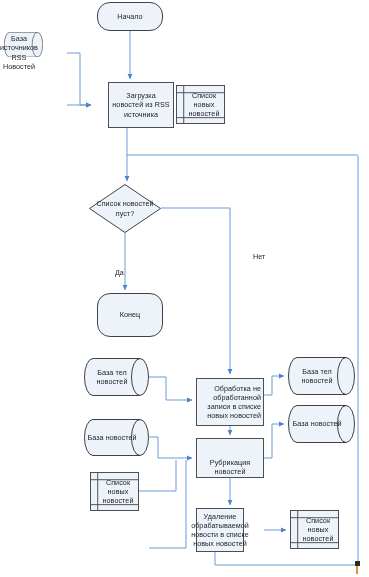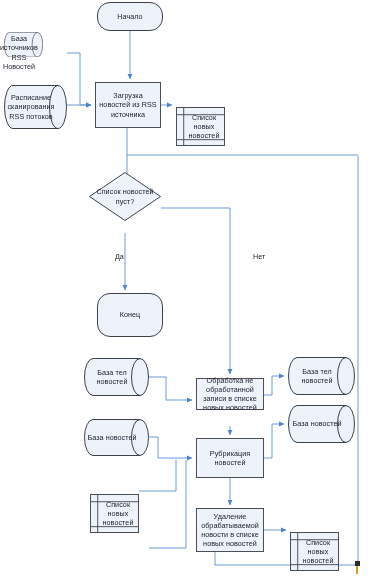--- a/index.html
+++ b/index.html
@@ -27,21 +27,21 @@
     position: absolute;
     box-sizing: border-box;
     display: flex;
     align-items: center;
     justify-content: center;
     text-align: center;
     color: #20242c;
     font-size: 7.2px;
     line-height: 9.2px;
     letter-spacing: 0.05px;
-    padding: 10px 2px;
+    padding: 1px 2px;
     z-index: 3;
   }
   
   .proc {
     background: #eef2f9;
     border: 1px solid #4a4f57;
   }
   
   .term {
     background: #eef2f9;
@@ -72,21 +72,20 @@
     left: 0; top: 0; right: 0; bottom: 0;
   }
   .decision .dia-label {
     position: relative;
     z-index: 2;
   }
   
   .doc {
     background: #eef2f9;
     border: 1px solid #4a4f57;
-    margin-top: 22px;
   }
   .doc .doc-shape {
     position: absolute;
     left: 0; top: 0; right: 0; bottom: 0;
   }
   .doc .doc-label {
     position: relative;
     z-index: 2;
     padding-left: 7px;
   }
@@ -158,42 +157,35 @@
   </div>
 
   <div class="node db" style="left:4px; top:32px; width:39px; height:41px;">
     <svg class="db-shape" viewBox="0 0 63 41" preserveAspectRatio="none">
       <path d="M9,0.5 H54 A8.5,20 0 0 1 54,40.5 H9 A8.5,20 0 0 1 9,0.5 Z" fill="#eef2f9" stroke="#3c434d" stroke-width="1"></path>
       <path d="M54,0.5 A8.5,20 0 0 0 54,40.5" fill="none" stroke="#3c434d" stroke-width="1"></path>
     </svg>
     <span class="db-label">База источников RSS Новостей</span>
   </div>
 
-  <div class="node db" style="left:4px; top:85px; width:63px; height:44px;">
-    <svg class="db-shape" viewBox="0 0 63 44" preserveAspectRatio="none">
-      <path d="M9,0.5 H54 A8.5,21.5 0 0 1 54,43.5 H9 A8.5,21.5 0 0 1 9,0.5 Z" fill="#eef2f9" stroke="#3c434d" stroke-width="1"></path>
-      <path d="M54,0.5 A8.5,21.5 0 0 0 54,43.5" fill="none" stroke="#3c434d" stroke-width="1"></path>
-    </svg>
-    <span class="db-label">Расписание сканирования RSS потоков</span>
-  </div>
-
-  <div class="node proc" style="left:95px; top:82px; width:66px; height:46px;">
+
+  <div class="node proc" style="left:108px; top:82px; width:66px; height:46px;">
     <span>Загрузка новостей из RSS источника</span>
   </div>
 
   <div class="node doc" style="left:176px; top:85px; width:49px; height:39px;">
     <svg class="doc-shape" viewBox="0 0 49 39" preserveAspectRatio="none">
       <line x1="7" y1="0" x2="7" y2="39" stroke="#4a4f57" stroke-width="1"></line>
       <line x1="0" y1="7" x2="49" y2="7" stroke="#4a4f57" stroke-width="1"></line>
       <line x1="0" y1="33" x2="49" y2="33" stroke="#4a4f57" stroke-width="1"></line>
     </svg>
     <span class="doc-label">Список новых новостей</span>
   </div>
 
-  <div class="node decision" style="left:89px; top:172px; width:72px; height:49px;">
+  <div class="node decision" style="left:89px; top:184px; width:72px; height:49px;">
     <svg class="dia-shape" viewBox="0 0 72 49" preserveAspectRatio="none">
       <path d="M36,0.5 L71.5,24.5 L36,48.5 L0.5,24.5 Z" fill="#eef2f9" stroke="#3c434d" stroke-width="1"></path>
     </svg>
     <span class="dia-label" style="width:78px;">Список новостей пуст?</span>
   </div>
 
   <div class="node term" style="left:97px; top:293px; width:66px; height:44px;">
     <span>Конец</span>
   </div>
 
@@ -216,29 +208,29 @@
   <div class="node doc" style="left:90px; top:472px; width:49px; height:39px;">
     <svg class="doc-shape" viewBox="0 0 49 39" preserveAspectRatio="none">
       <line x1="7" y1="0" x2="7" y2="39" stroke="#4a4f57" stroke-width="1"></line>
       <line x1="0" y1="7" x2="49" y2="7" stroke="#4a4f57" stroke-width="1"></line>
       <line x1="0" y1="33" x2="49" y2="33" stroke="#4a4f57" stroke-width="1"></line>
     </svg>
     <span class="doc-label">Список новых новостей</span>
   </div>
 
 
-  <div class="node proc" style="left:196px; top:378px; width:68px; height:32px;">
+  <div class="node proc" style="left:196px; top:378px; width:68px; height:48px;text-align:right;">
     <span>Обработка не обработанной записи в списке новых новостей</span>
   </div>
 
   <div class="node proc" style="left:196px; top:438px; width:68px; height:40px;align-items:flex-end;">
     <span>Рубрикация новостей</span>
   </div>
 
-  <div class="node proc" style="left:196px; top:508px; width:68px; height:44px;">
+  <div class="node proc" style="left:196px; top:508px; width:48px; height:44px;">
     <span>Удаление обрабатываемой новости в списке новых новостей</span>
   </div>
 
   <div class="node db" style="left:288px; top:357px; width:67px; height:38px;">
     <svg class="db-shape" viewBox="0 0 67 38" preserveAspectRatio="none">
       <path d="M9,0.5 H58 A8.5,18.5 0 0 1 58,37.5 H9 A8.5,18.5 0 0 1 9,0.5 Z" fill="#eef2f9" stroke="#3c434d" stroke-width="1"></path>
       <path d="M58,0.5 A8.5,18.5 0 0 0 58,37.5" fill="none" stroke="#3c434d" stroke-width="1"></path>
     </svg>
     <span class="db-label">База тел новостей</span>
   </div>
@@ -253,19 +245,19 @@
 
   <div class="node doc" style="left:290px; top:510px; width:49px; height:39px;">
     <svg class="doc-shape" viewBox="0 0 49 39" preserveAspectRatio="none">
       <line x1="7" y1="0" x2="7" y2="39" stroke="#4a4f57" stroke-width="1"></line>
       <line x1="0" y1="7" x2="49" y2="7" stroke="#4a4f57" stroke-width="1"></line>
       <line x1="0" y1="33" x2="49" y2="33" stroke="#4a4f57" stroke-width="1"></line>
     </svg>
     <span class="doc-label">Список новых новостей</span>
   </div>
 
-  <div class="edge-label" style="left:115px; top:252px;">Да</div>
+  <div class="edge-label" style="left:115px; top:268px;">Да</div>
   <div class="edge-label" style="left:217px; top:252px;margin-left:36px;">Нет</div>
 
   <div class="corner-mark" style="left:355px; top:561px; width:5px; height:5px; background:#2a2a2a;"></div>
   <div class="corner-mark" style="left:356px; top:566px; width:2px; height:8px; background:#d79b28;"></div>
 
 </div>
 
 </body></html>

